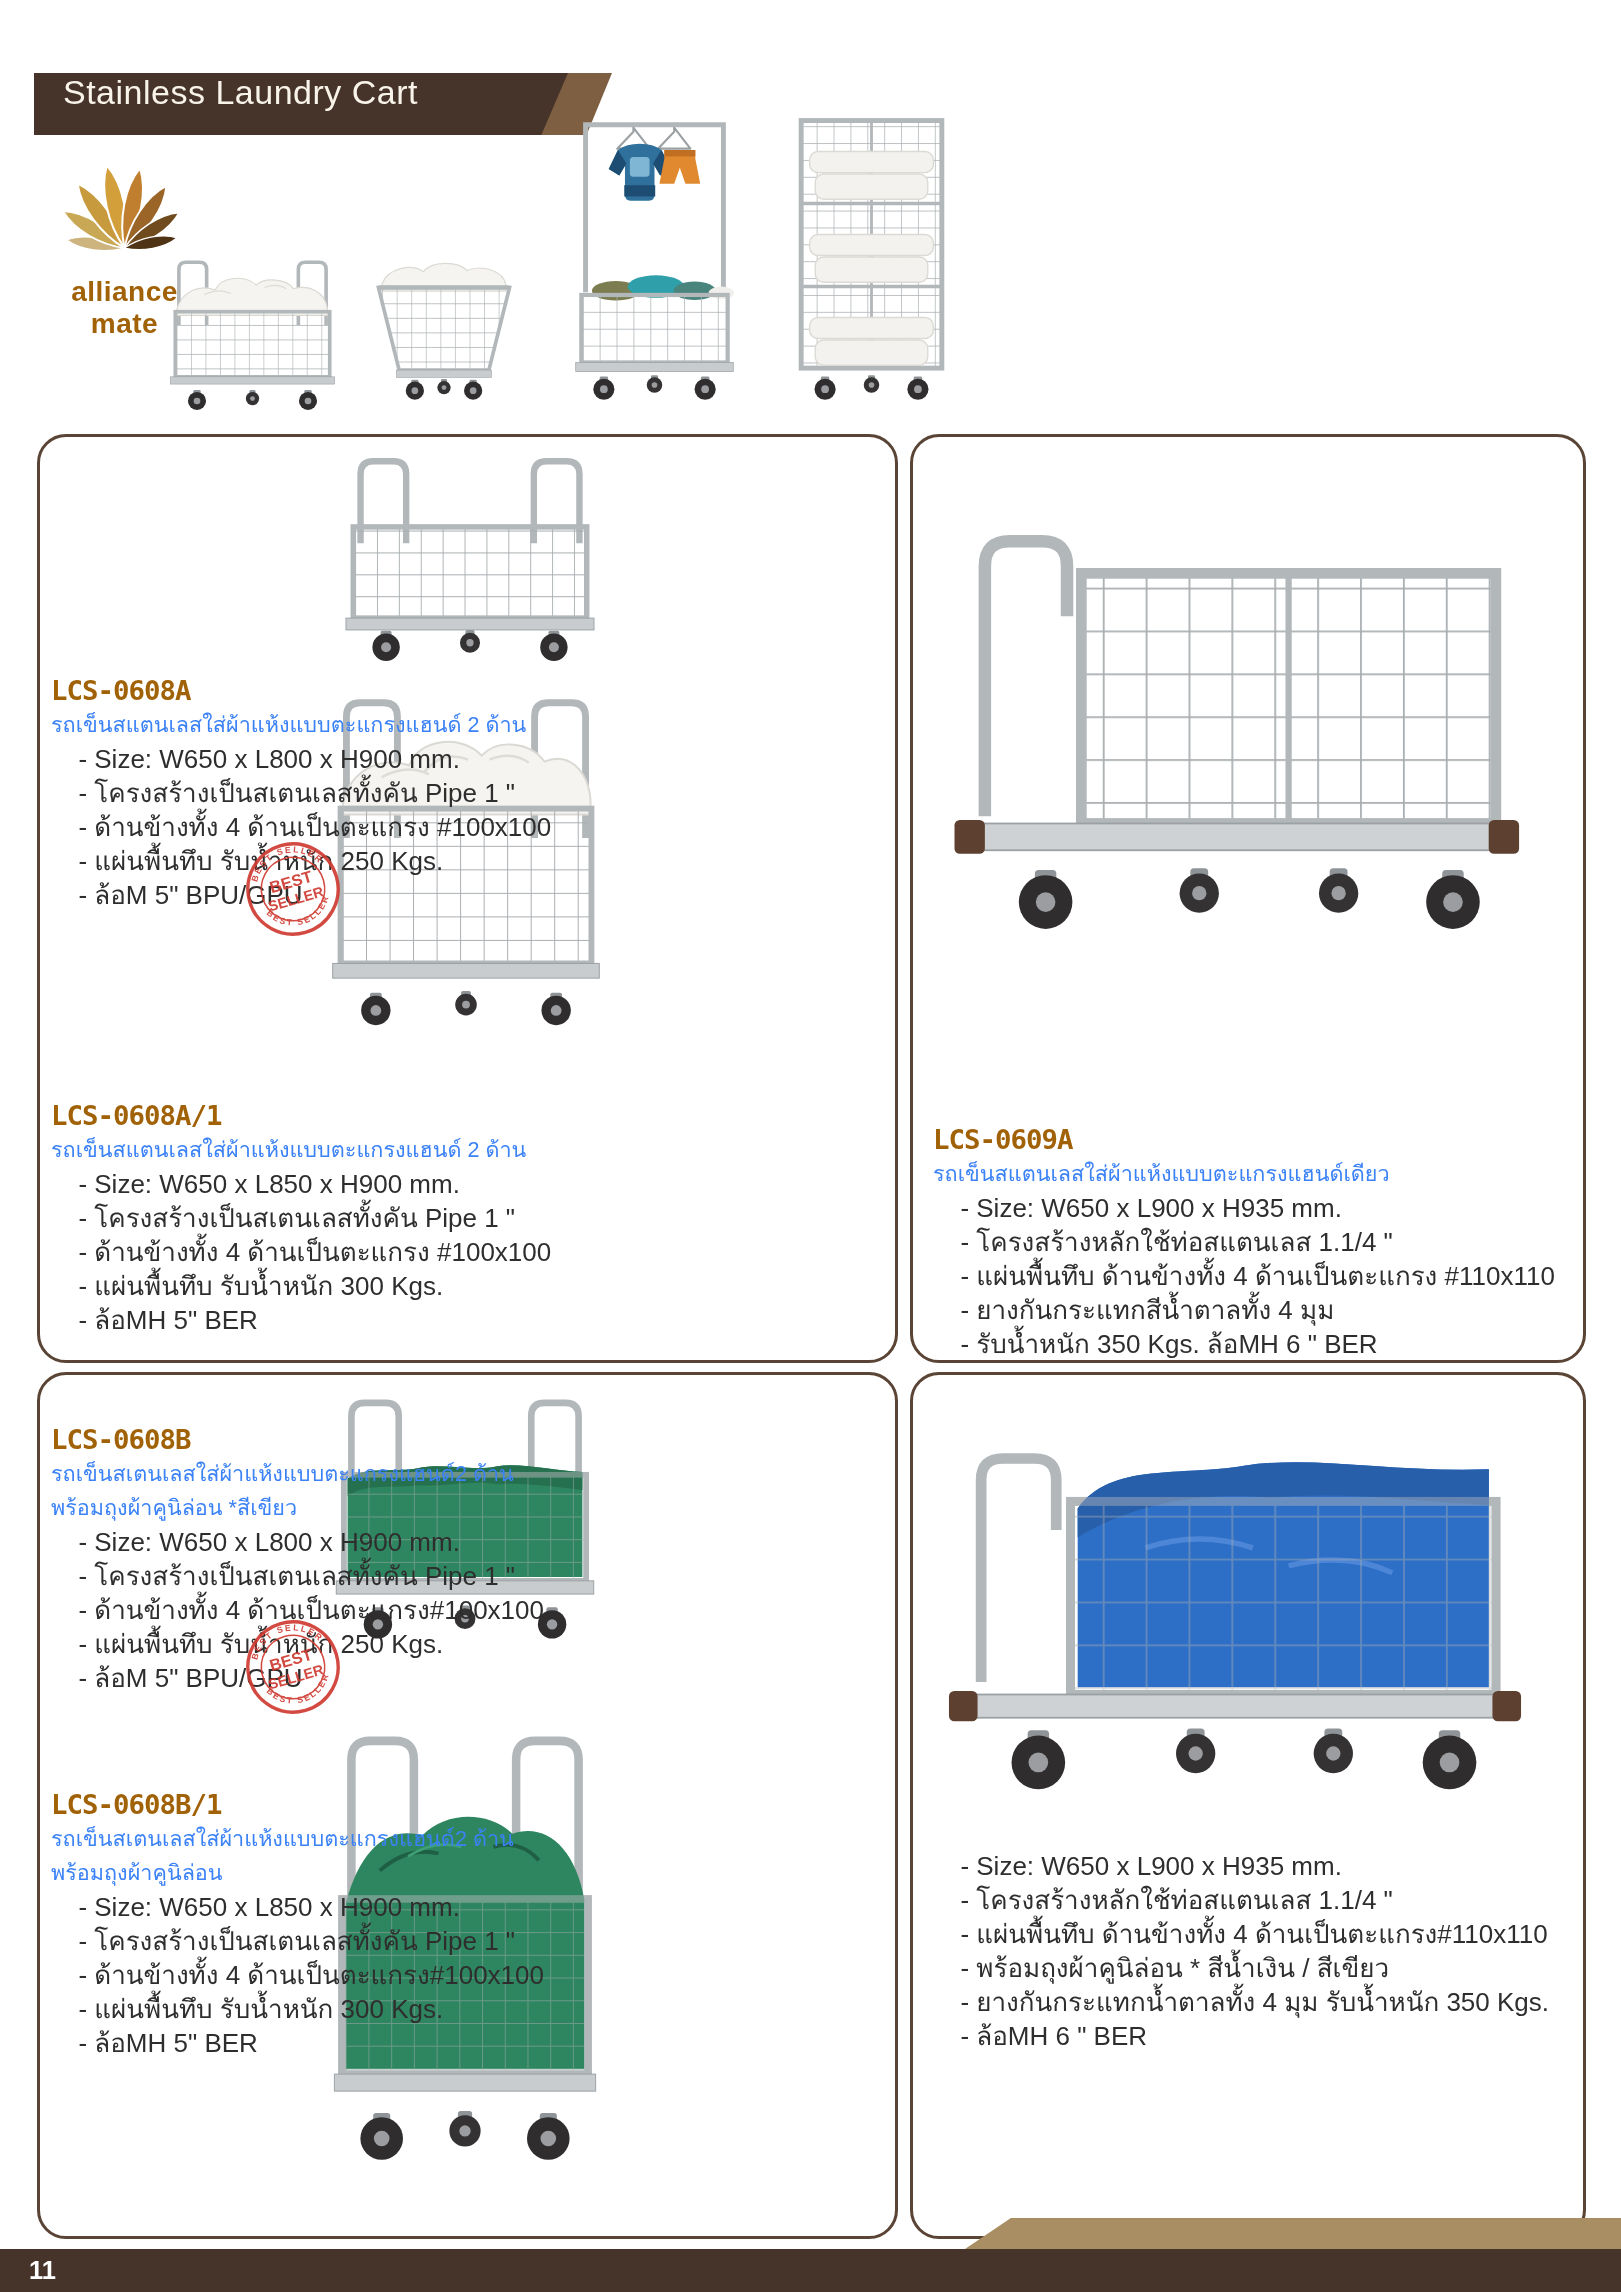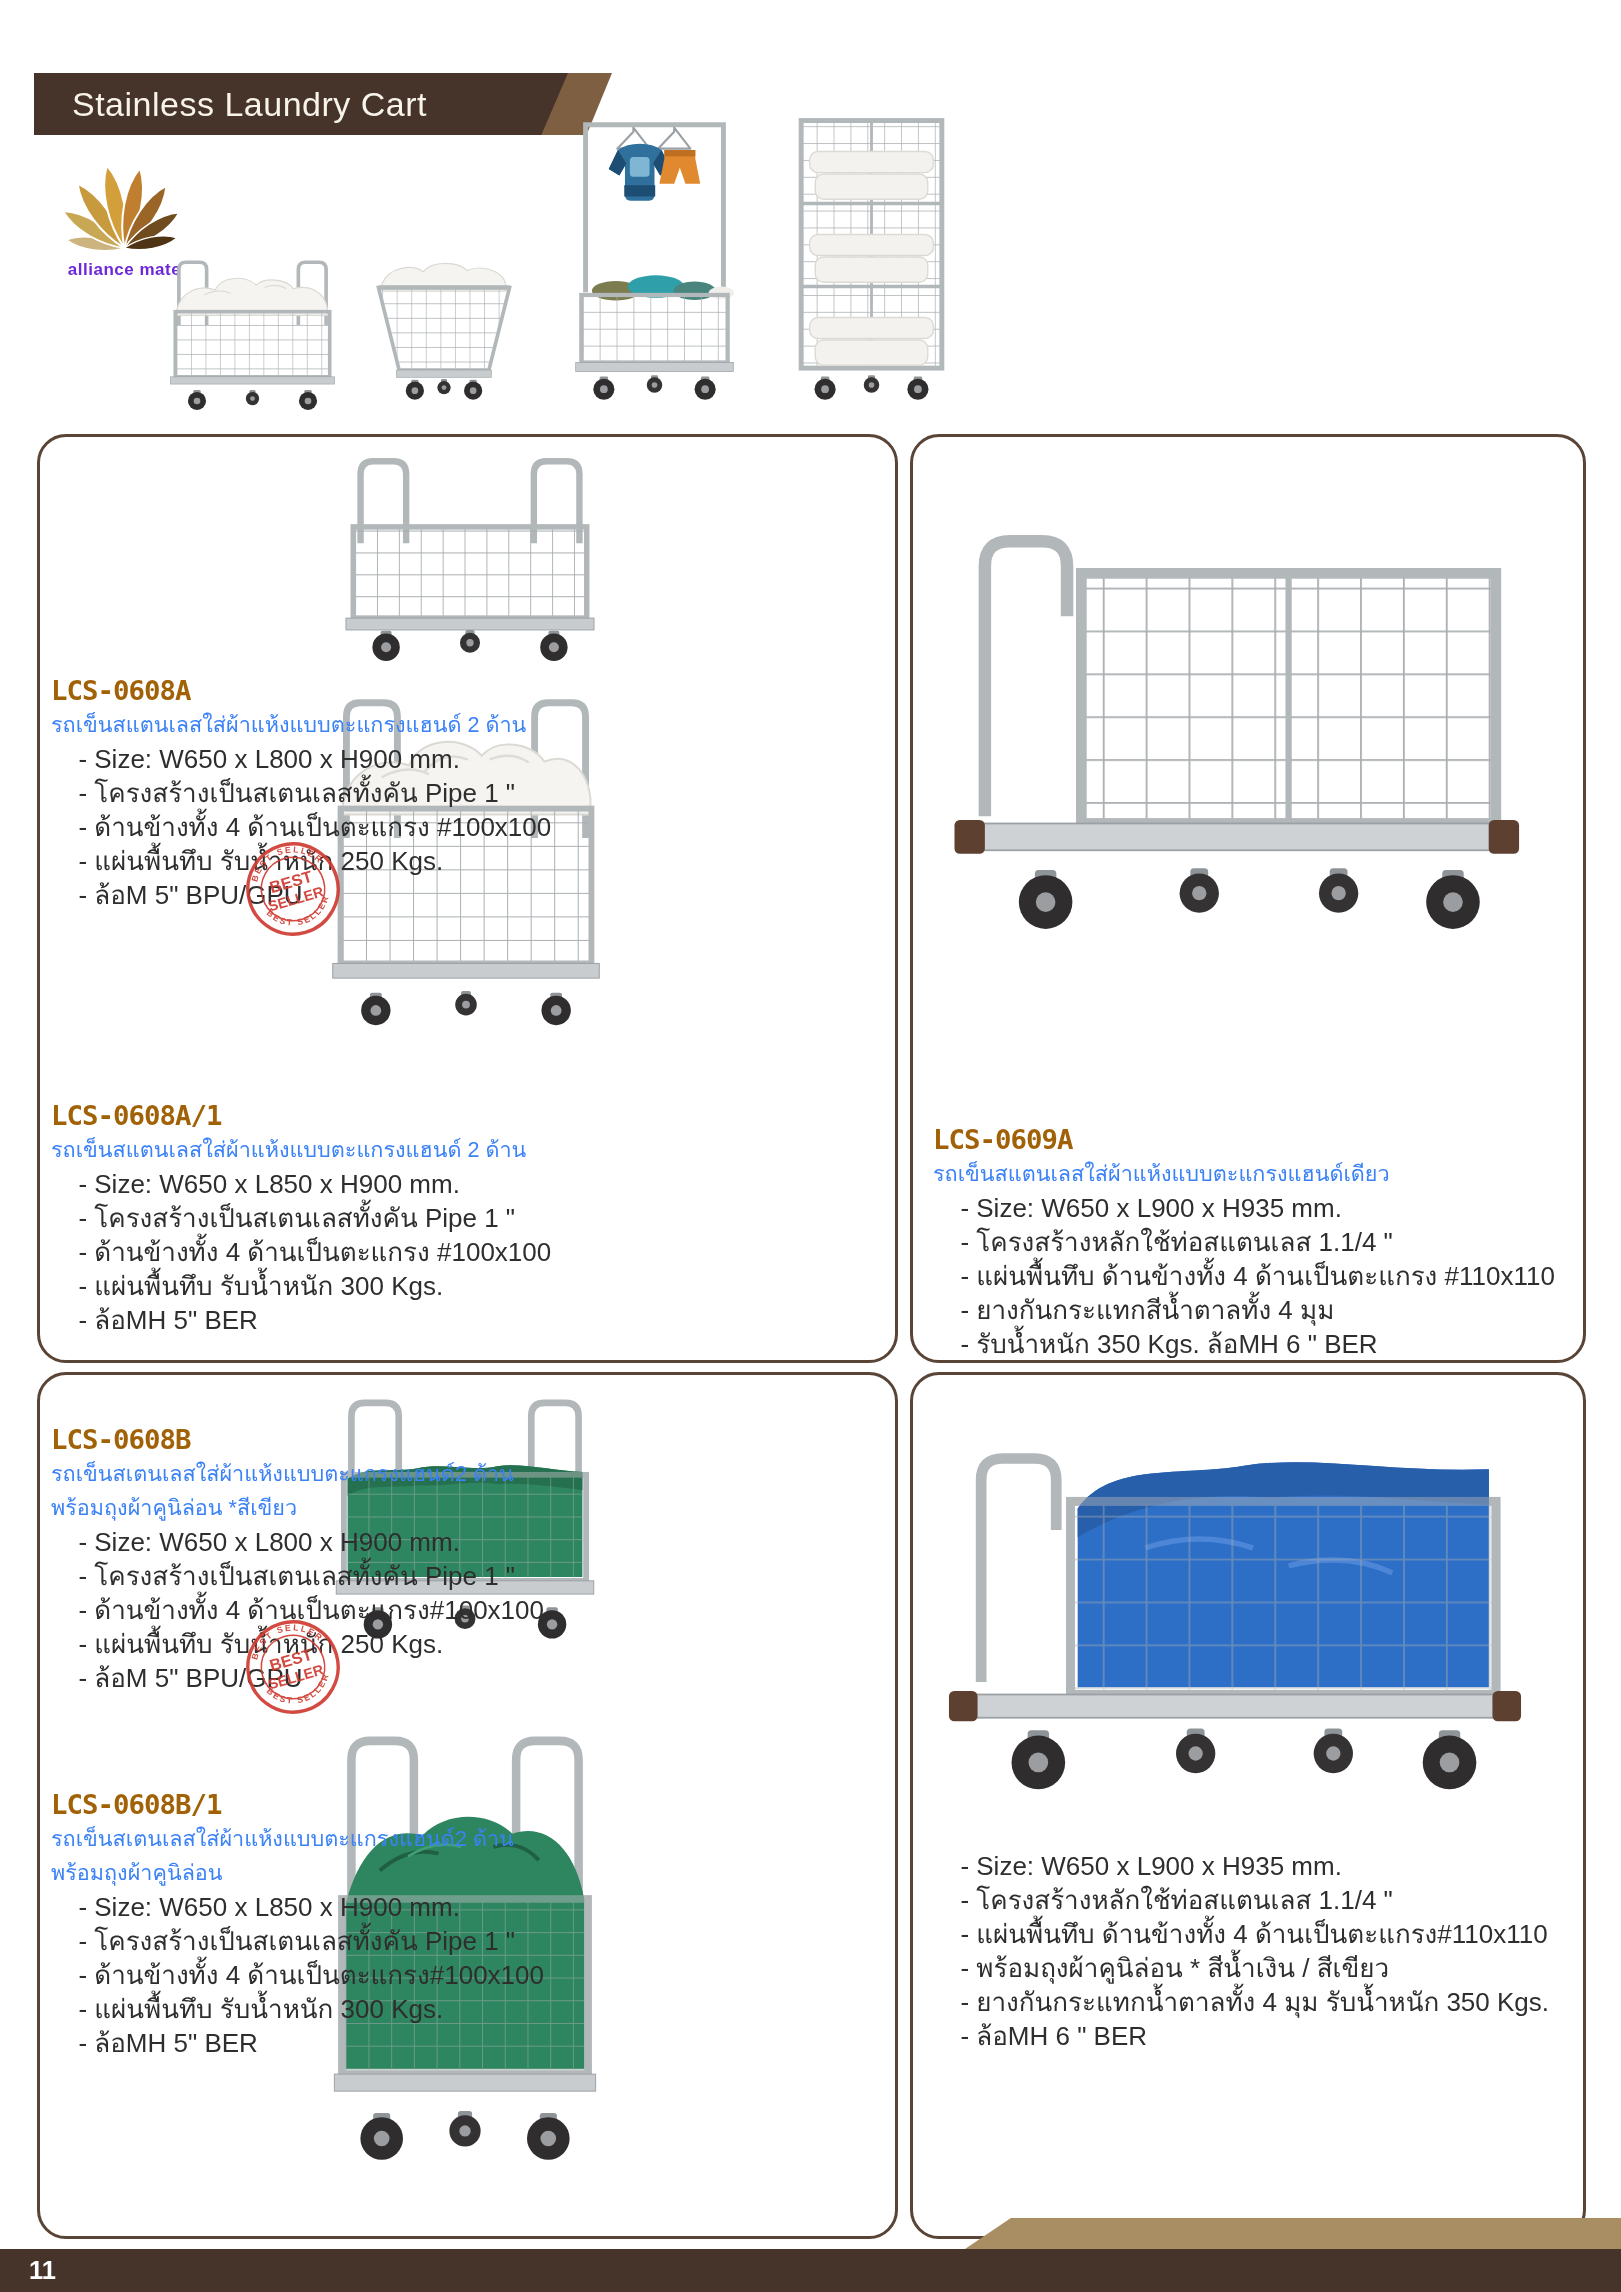--- a/index.html
+++ b/index.html
@@ -1,25 +1,25 @@
 <!DOCTYPE html>
 <html><head>
 <meta charset="utf-8">
 <style>
   *{margin:0;padding:0;box-sizing:border-box}
   html,body{width:1621px;height:2293px;background:#fff;position:relative;
     font-family:"Liberation Sans","DejaVu Sans",sans-serif;color:#2d2d2d;overflow:hidden}
   
   .banner{position:absolute;left:34px;top:73px;width:534px;height:62px;background:#46332a;
-    clip-path:polygon(0 0,100% 0,95% 100%,0 100%);display:flex;align-items:center;padding-left:38px;z-index:2}
+    clip-path:polygon(0 0,100% 0,95% 100%,0 100%);display:flex;align-items:flex-start;padding-left:29px;z-index:2}
   .banner span{color:#f8f4ea;font-size:34px;letter-spacing:0.5px}
   .banner-accent{position:absolute;left:510px;top:73px;width:102px;height:62px;background:#7e5f41;
     clip-path:polygon(25.5px 0,100% 0,calc(100% - 25.5px) 100%,0 100%);z-index:1}
   .logo{position:absolute;left:41px;top:129px;width:167px;text-align:center;z-index:2}
-  .logo .brand{font-size:17px;font-weight:bold;color:#6d28d9;letter-spacing:0.5px;margin-top:2px}
+  .logo .brand{font-size:28px;font-weight:bold;color:#a16207;letter-spacing:0.5px;margin-top:18px}
   
   .card{position:absolute;border:3.9px solid #5a4435;border-radius:29px;background:#fff;z-index:1}
   
   .prod{position:absolute;z-index:3;line-height:34px}
   .prod .code{font-family:"DejaVu Sans Mono","Liberation Mono",monospace;font-weight:bold;
     font-size:27.4px;color:#a16207;letter-spacing:-1px;white-space:nowrap}
   .prod .desc,.prod .desc2{font-size:21.6px;color:#3b82f6;white-space:nowrap}
   .prod .bullets{padding-left:27.4px}
   .prod .bullets div{font-size:26px;color:#2e2e2e;white-space:nowrap}
   .cart-img{position:absolute;z-index:2}

